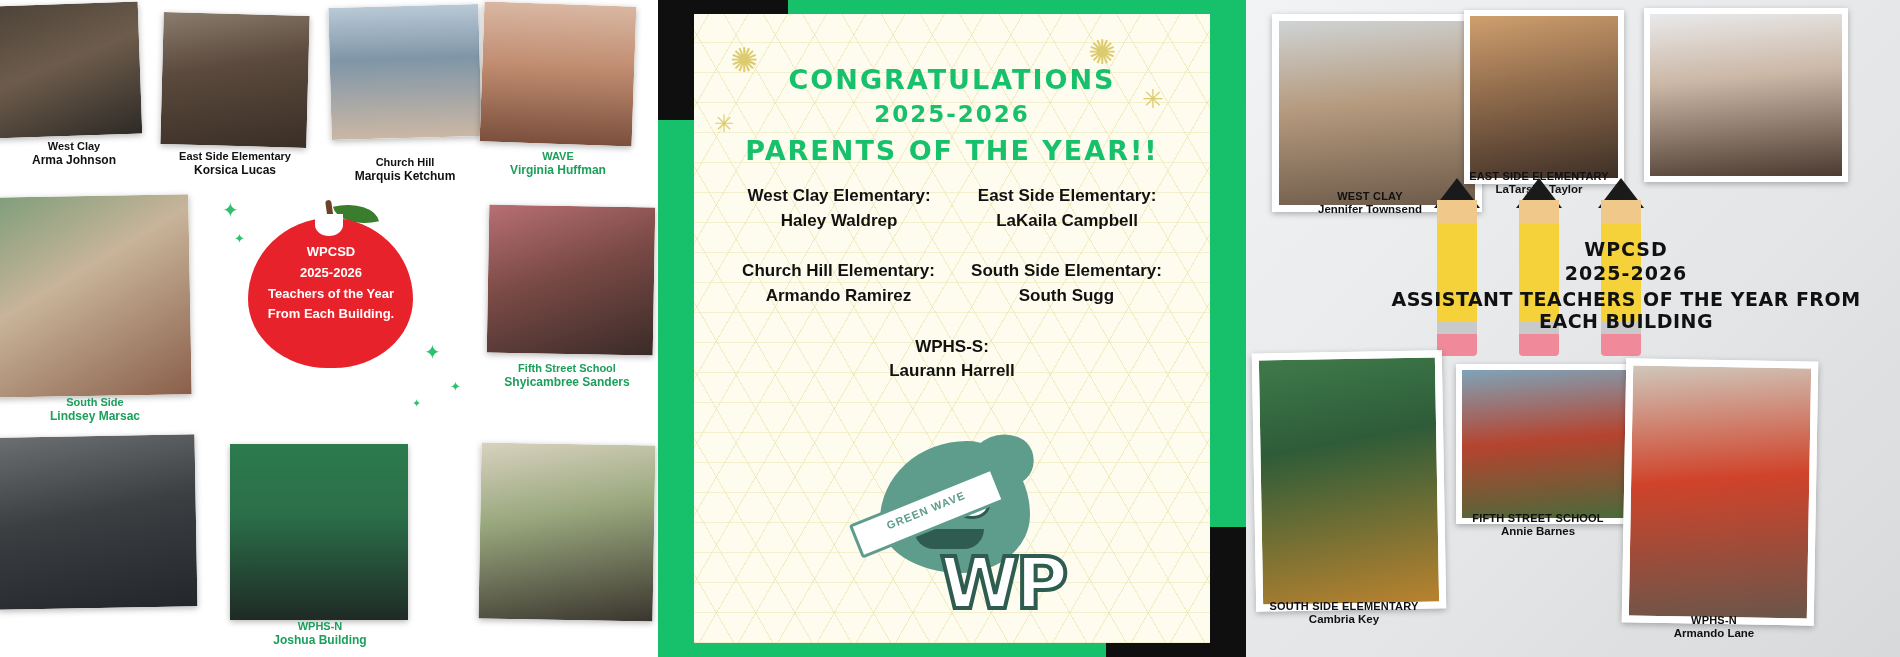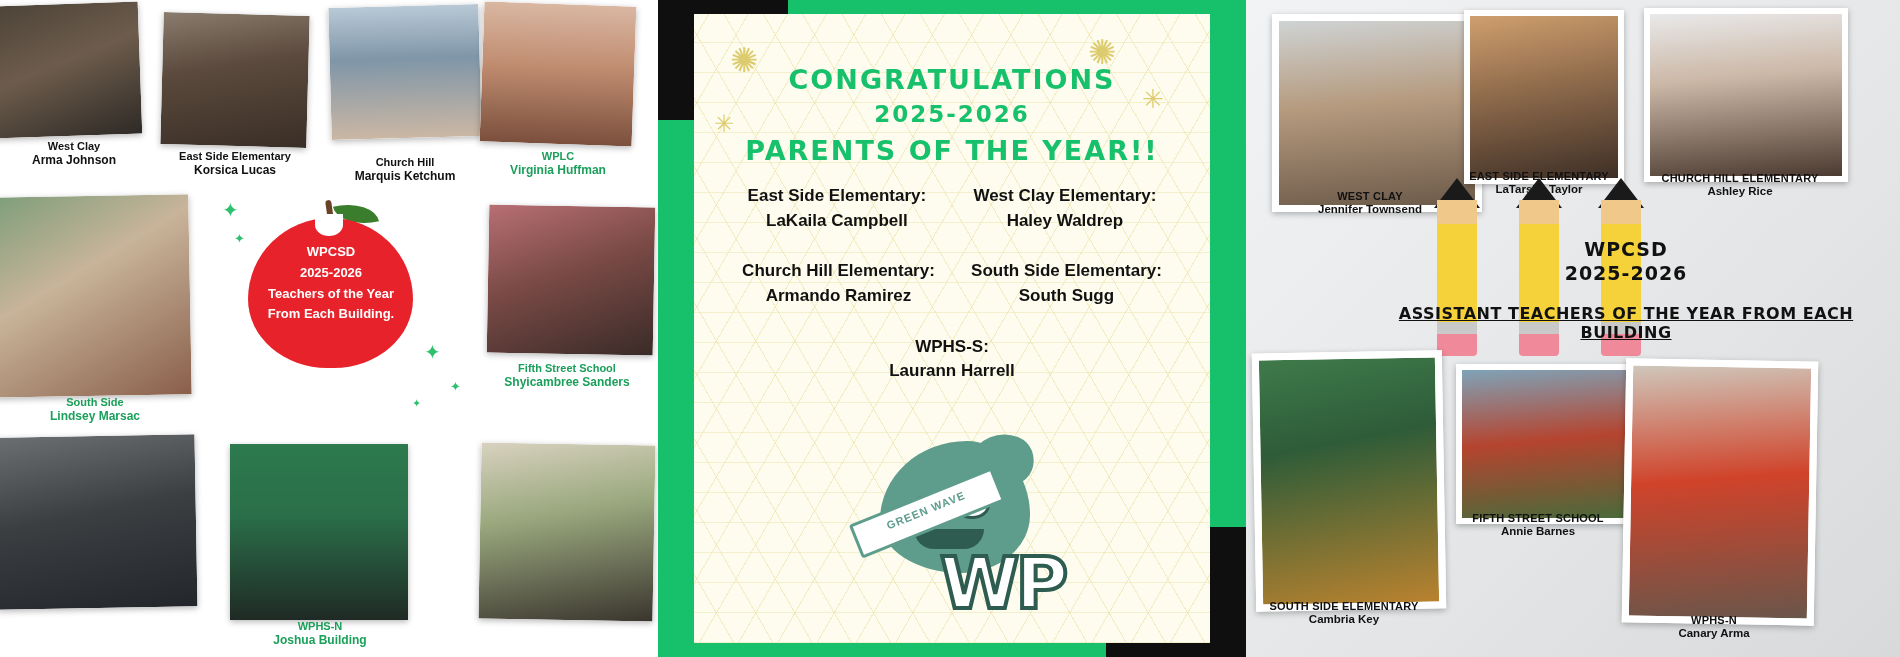--- a/index.html
+++ b/index.html
@@ -338,21 +338,21 @@
     top: 238px;
     width: 520px;
     text-align: center;
     font-family: "DejaVu Sans", sans-serif;
     font-weight: bold;
     color: #111;
     z-index: 5;
   }
   .p3-title .t1 { display:block; font-size: 19px; letter-spacing: 1px; }
   .p3-title .t2 { display:block; font-size: 19px; letter-spacing: 1px; margin-top: 2px; }
-  .p3-title .t3 { display:block; font-size: 16px; letter-spacing: 0.5px; margin-top: 20px; text-decoration: underline; }
+  .p3-title .t3 { display:block; font-size: 19px; letter-spacing: 0.5px; margin-top: 4px; }
 
   
   .pf { width:100%; height:100%; }
 </style>
 </head>
 <body>
 
 <div class="stage">
 
   <div class="panel1">
@@ -378,21 +378,21 @@
     </div>
     <div class="cap dark" style="left:322px; top:156px; width:166px;">
       <span class="school">Church Hill</span>
       <span class="name">Marquis Ketchum</span>
     </div>
 
     <div class="photo-card" style="left:482px; top:4px; width:152px; height:140px; transform:rotate(2deg);">
       <div class="pf" style="background:linear-gradient(180deg,#d9b7a2 0%,#c08c70 45%,#7a4f3c 100%);"></div>
     </div>
     <div class="cap green" style="left:470px; top:150px; width:176px;">
-      <span class="school">WPLC</span>
+      <span class="school">WAVE</span>
       <span class="name">Virginia Huffman</span>
     </div>
 
     <div class="photo-card" style="left:-6px; top:196px; width:196px; height:200px; transform:rotate(-1deg);">
       <div class="pf" style="background:linear-gradient(150deg,#7e9e7a 0%,#c8b49a 40%,#8a5f4a 100%);"></div>
     </div>
     <div class="cap green" style="left:0px; top:396px; width:190px;">
       <span class="school">South Side</span>
       <span class="name">Lindsey Marsac</span>
     </div>
@@ -457,26 +457,26 @@
 
       <div class="congrats">
         <span class="l1">CONGRATULATIONS</span>
         <span class="l2">2025-2026</span>
         <span class="l3">PARENTS OF THE YEAR!!</span>
       </div>
 
       <div class="winners">
         <div class="w-row">
           <div class="w-item">
+            <span class="sch">West Clay Elementary:</span>
+            <span class="per">Haley Waldrep</span>
+          </div>
+          <div class="w-item">
             <span class="sch">East Side Elementary:</span>
             <span class="per">LaKaila Campbell</span>
-          </div>
-          <div class="w-item">
-            <span class="sch">West Clay Elementary:</span>
-            <span class="per">Haley Waldrep</span>
           </div>
         </div>
         <div class="w-row">
           <div class="w-item">
             <span class="sch">Church Hill Elementary:</span>
             <span class="per">Armando Ramirez</span>
           </div>
           <div class="w-item">
             <span class="sch">South Side Elementary:</span>
             <span class="per">South Sugg</span>
@@ -522,24 +522,20 @@
       <div class="pf" style="background:linear-gradient(170deg,#cf9f6e 0%,#8e6a4b 45%,#3e2f26 100%);"></div>
     </div>
     <div class="cap3" style="left:198px; top:170px; width:190px;">
       <span class="school">EAST SIDE ELEMENTARY</span>
       <span class="name">LaTarsha Taylor</span>
     </div>
 
     <div class="photo-card" style="left:398px; top:8px; width:192px; height:162px; border:6px solid #fff;">
       <div class="pf" style="background:linear-gradient(175deg,#e9e9ea 0%,#cbb7a6 40%,#4b3a30 100%);"></div>
     </div>
-    <div class="cap3" style="left:380px; top:172px; width:228px;">
-      <span class="school">CHURCH HILL ELEMENTARY</span>
-      <span class="name">Ashley Rice</span>
-    </div>
 
     <div class="pencils">
       <div class="pencil" style="left:10px;">
         <div class="tip"></div>
         <div class="wood"></div>
         <div class="body"></div>
         <div class="ferrule"></div>
         <div class="eraser"></div>
       </div>
       <div class="pencil" style="left:92px;">
@@ -578,17 +574,17 @@
     <div class="cap3" style="left:196px; top:512px; width:192px;">
       <span class="school">FIFTH STREET SCHOOL</span>
       <span class="name">Annie Barnes</span>
     </div>
 
     <div class="photo-card" style="left:378px; top:360px; width:178px; height:250px; border:7px solid #fff; transform:rotate(1deg);">
       <div class="pf" style="background:linear-gradient(175deg,#cfc7bb 0%,#d0432a 45%,#6a564a 100%);"></div>
     </div>
     <div class="cap3" style="left:380px; top:614px; width:176px;">
       <span class="school">WPHS-N</span>
-      <span class="name">Canary Arma</span>
+      <span class="name">Armando Lane</span>
     </div>
   </div>
 
 </div>
 
 </body></html>

